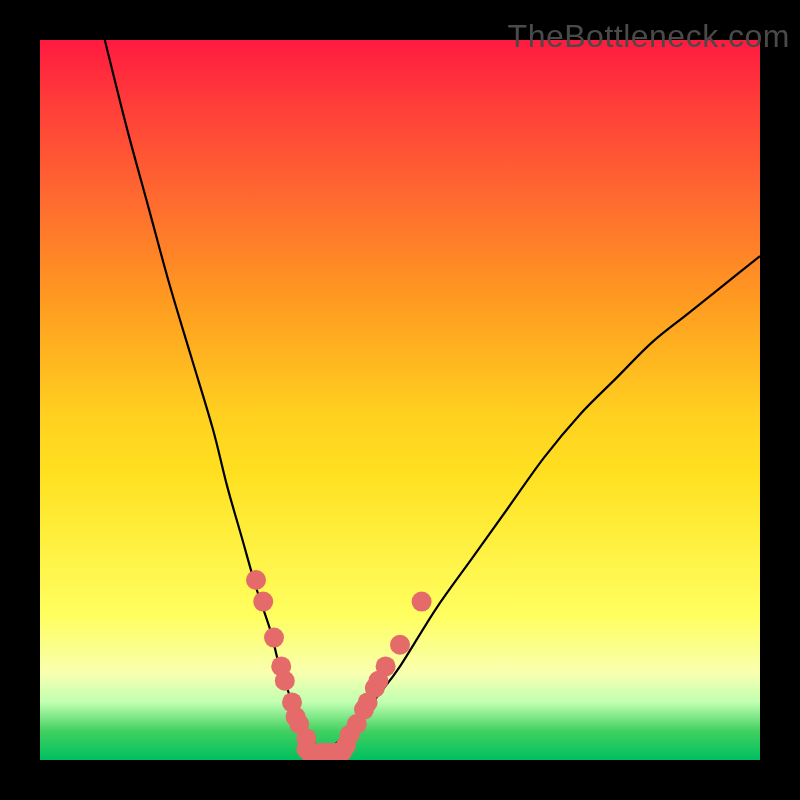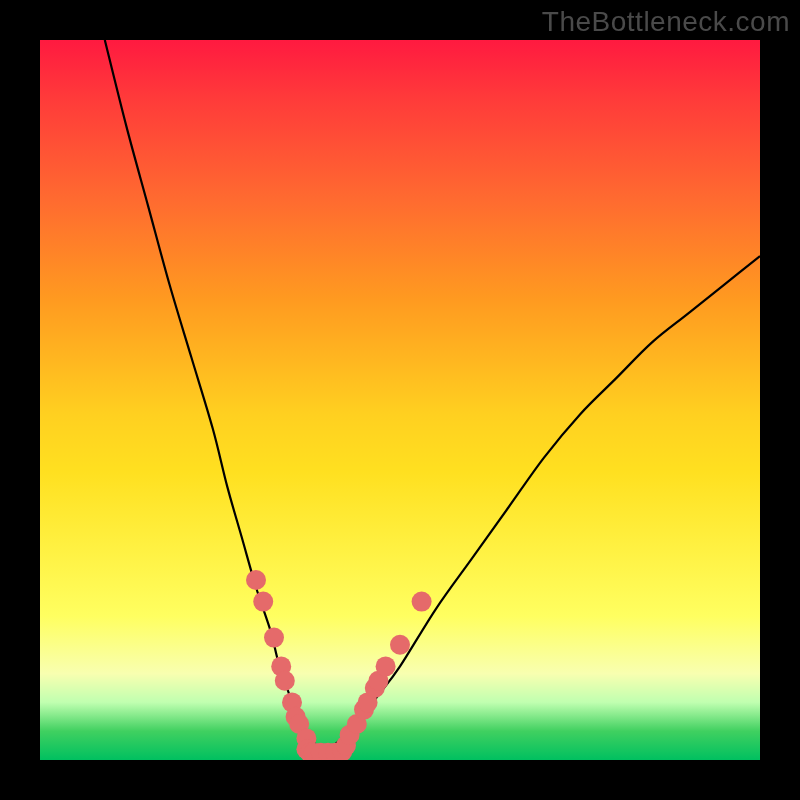--- a/index.html
+++ b/index.html
@@ -33,24 +33,24 @@
       #fff040 70%,
       #ffff60 80%,
       #f8ffb0 88%,
       #c0ffb0 92%,
       #40d060 96%,
       #00c060 100%
     );
   }
   .attribution {
     position: absolute;
-    top: 6px;
+    top: 18px;
     right: 10px;
     color: #4a4a4a;
-    font-size: 28px;
+    font-size: 32px;
     font-weight: 500;
     letter-spacing: 0.5px;
   }
   svg {
     position: absolute;
     left: 0;
     top: 0;
   }
 </style>
 </head>

